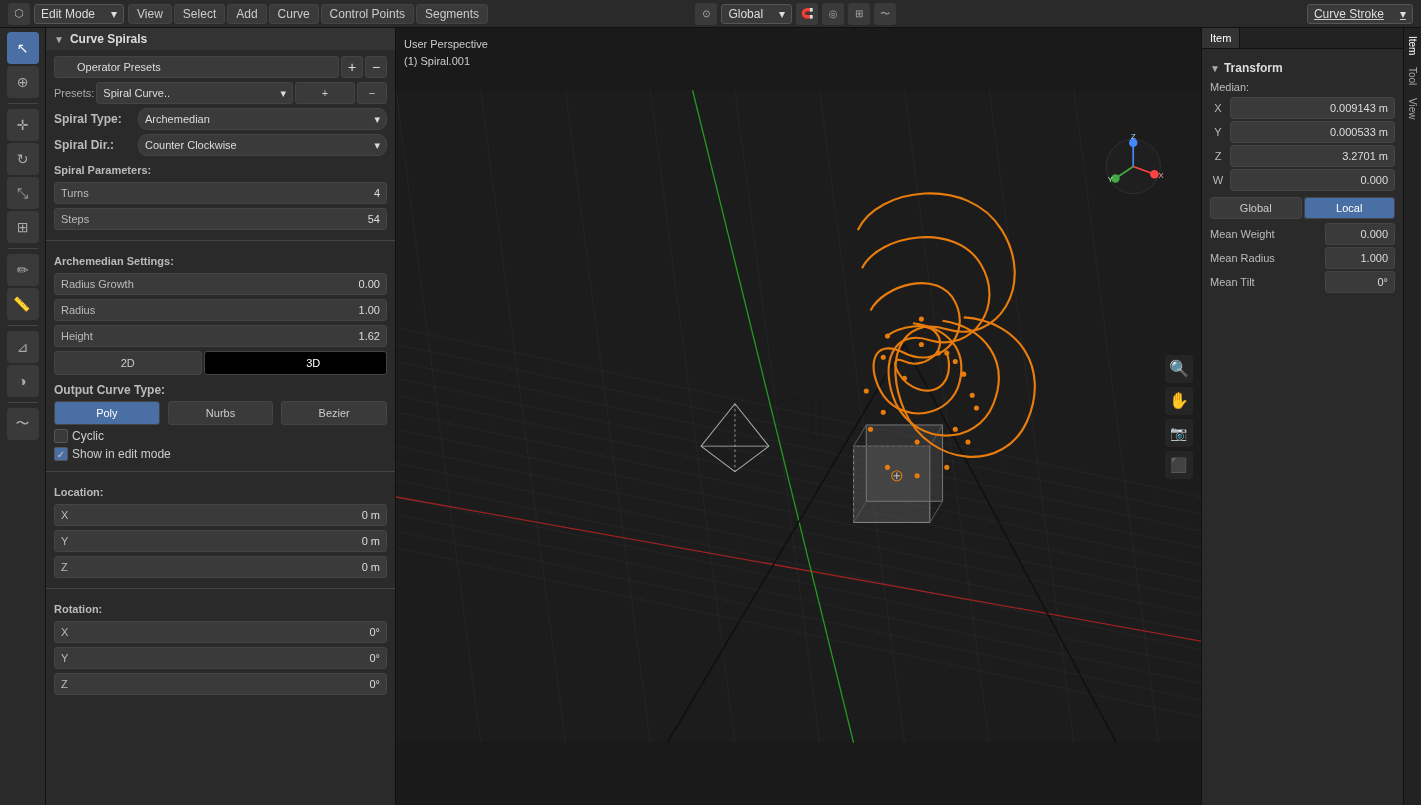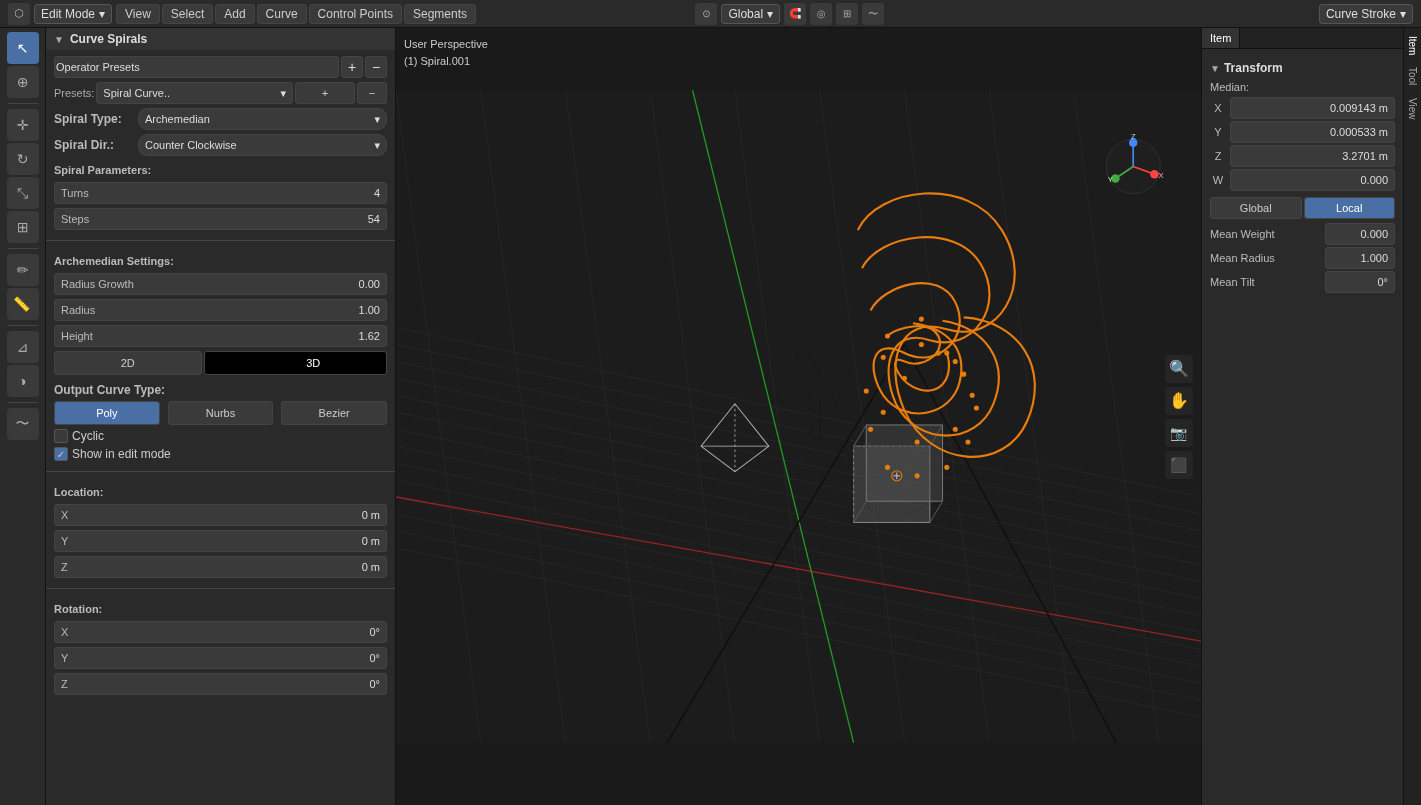--- a/index.html
+++ b/index.html
@@ -33,37 +33,37 @@
       display: flex; align-items: center; justify-content: center;
       color: #aaa; font-size: 11px;
     }
     .mode-selector {
       background: #3a3a3a;
       border: 1px solid #555;
       color: #ddd;
       font-size: 12px;
       padding: 2px 6px;
       border-radius: 3px;
-      display: flex; align-items: center; gap: 4px;
+      display: flex; align-items: center; gap: 16px;
     }
     .nav-btn {
       background: #3a3a3a;
       border: 1px solid #444;
       color: #ccc;
       padding: 2px 8px;
       border-radius: 3px;
       font-size: 12px;
       cursor: pointer;
     }
 
     .top-center {
       display: flex; align-items: center; gap: 4px; margin-left: auto; margin-right: auto;
     }
     .top-right {
-      display: flex; align-items: flex-start; gap: 4px; margin-left: auto;
+      display: flex; align-items: flex-start; gap: 4px; margin-left: auto; text-decoration: underline;
     }
 
     
     .main-layout {
       display: flex;
       flex: 1;
       overflow: hidden;
     }
 
     
@@ -137,21 +137,21 @@
     }
 
     .operator-presets {
       display: flex; align-items: center; gap: 2px;
     }
     .op-preset-field {
       flex: 1;
       background: #3a3a3a;
       border: 1px solid #444;
       color: #ddd;
-      padding: 2px 1px;
+      padding: 2px 22px;
       border-radius: 3px;
       font-size: 11px;
       height: 22px;
       display: flex; align-items: center;
     }
     .op-btn {
       width: 22px; height: 22px;
       background: #3a3a3a;
       border: 1px solid #444;
       border-radius: 3px;

